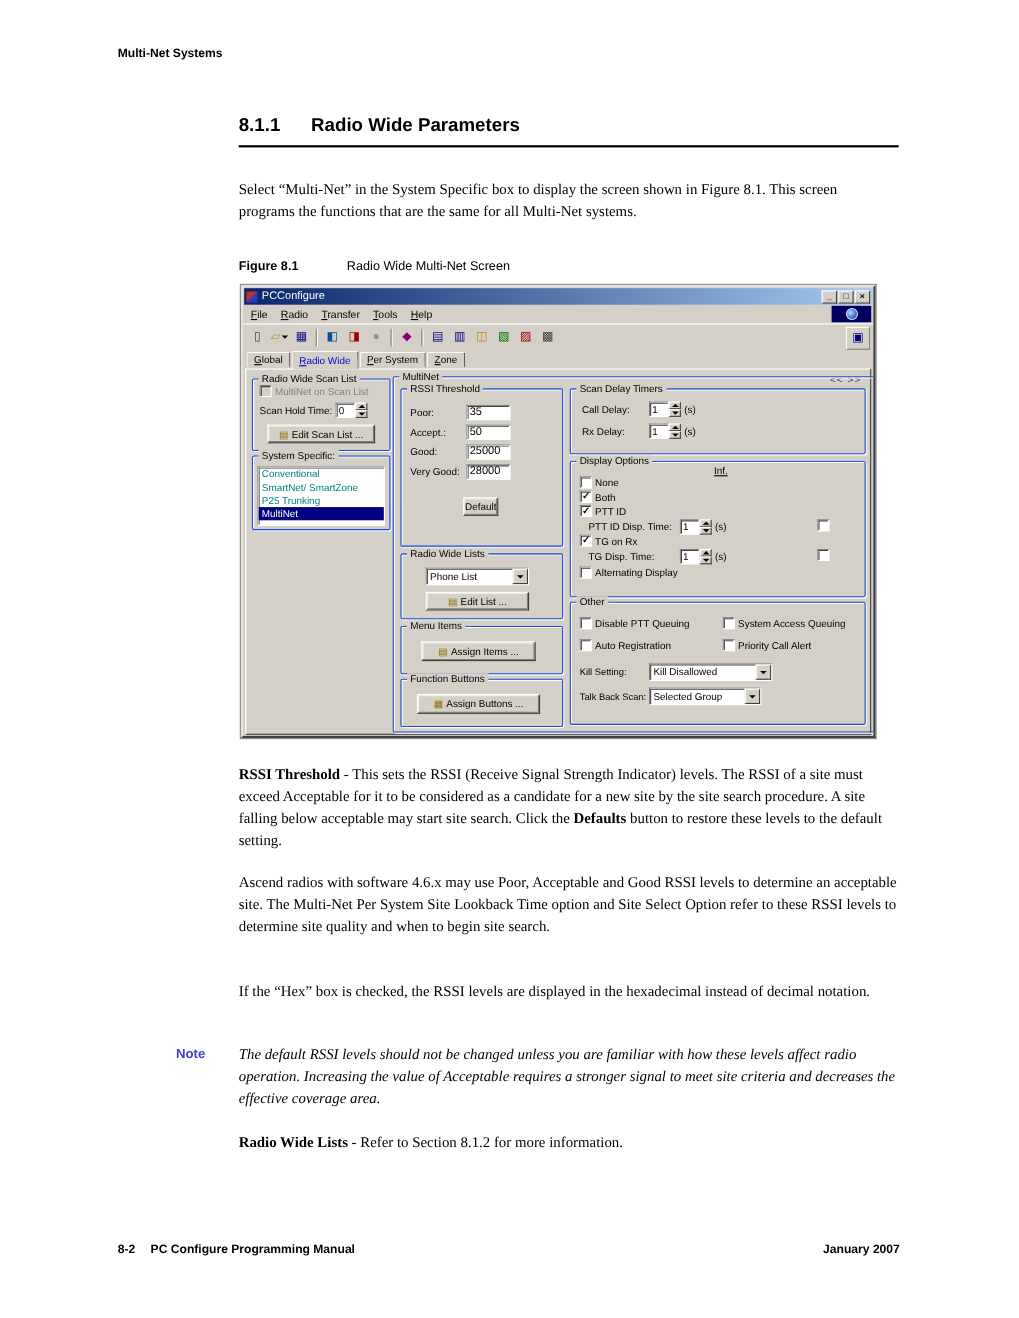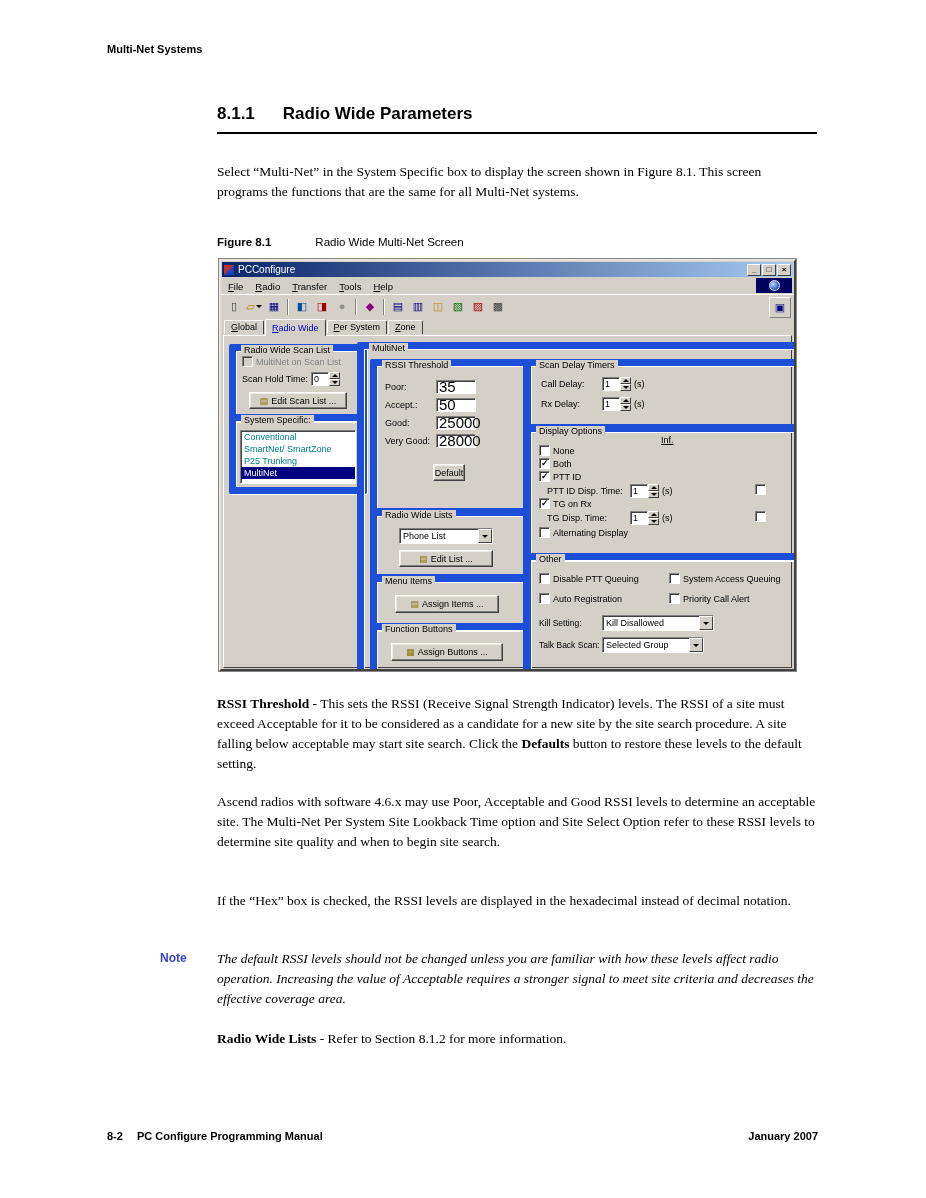--- a/index.html
+++ b/index.html
@@ -41,28 +41,28 @@
   .tsep{width:0;height:16px;border-left:1px solid #808080;border-right:1px solid #fff;margin:0 3px;flex:none}
   .tcaret{width:0;height:0;border-left:3px solid transparent;border-right:3px solid transparent;border-top:3px solid #000;margin-left:1px}
   .toolbar2{position:absolute;right:3px;top:2px;width:20px;height:19px;border:1px solid;border-color:#fff #808080 #808080 #fff;display:flex;align-items:center;justify-content:center}
   .c-dark{color:#404040}.c-gold{color:#b8860b}.c-navy{color:#000080}.c-blue{color:#0050a0}.c-red{color:#a00000}.c-gray{color:#909090}.c-purple{color:#800080}.c-green{color:#007000}
   .tabsrow{height:17px;display:flex;align-items:center;padding-left:3px}
   .tab{height:13px;line-height:13px;padding:0 6px;margin-right:1px;background:#d4d0c8;border:1px solid #404040;border-bottom:none;border-top-color:#fff;border-left-color:#fff;border-radius:2px 2px 0 0;font-size:9px}
   .tab::first-letter{text-decoration:underline}
   .tab.active{height:16px;line-height:16px;color:#0000cc;position:relative;z-index:3;margin-bottom:-1px;background:#d4d0c8}
   .content{position:relative;height:331px;margin:0 2px 2px;border:1px solid;border-color:#fff #404040 #404040 #fff;background:#d4d0c8}
   .navarrows{position:absolute;top:4px;right:8px;font-size:9px;color:#404040;letter-spacing:1px}
-  .group{position:absolute;border:7px solid #1d4ed8;border-radius:2px;box-shadow:1px 1px 0 #fff,inset 1px 1px 0 #fff}
+  .group{position:absolute;border:1px solid #1d4ed8;border-radius:2px;box-shadow:1px 1px 0 #fff,inset 1px 1px 0 #fff}
   .group-label{position:absolute;top:-6px;left:5px;background:#d4d0c8;padding:0 3px;font-size:9px;line-height:10px;white-space:nowrap}
   .row{position:absolute;display:flex;align-items:center;gap:3px;white-space:nowrap;font-size:9px}
   .dim{color:#808080}
   .cb{width:11px;height:11px;box-sizing:border-box;background:#fff;border:1px solid;border-color:#808080 #fff #fff #808080;box-shadow:inset 1px 1px 0 #404040;display:inline-block;position:relative;flex:none}
   .cb.checked::after{content:"✓";position:absolute;left:1px;top:-1px;font:bold 9px "Liberation Sans",sans-serif;color:#000}
   .cb.disabled{background:#d4d0c8}
-  .tb-input{display:inline-block;box-sizing:border-box;height:14px;line-height:12px;background:#fff;border:1px solid;border-color:#808080 #fff #fff #808080;box-shadow:inset 1px 1px 0 #404040;padding:0 2px;font-size:15px}
+  .tb-input{display:inline-block;box-sizing:border-box;height:14px;line-height:12px;background:#fff;border:1px solid;border-color:#808080 #fff #fff #808080;box-shadow:inset 1px 1px 0 #404040;padding:0 2px;font-size:10px}
   .w40{width:40px}
   .lab48{display:inline-block;width:48px}
   .lab58{display:inline-block;width:58px}
   .lab80{display:inline-block;width:80px}
   .lab60{display:inline-block;width:60px;font-size:8.5px}
   .btn{position:absolute;display:flex;align-items:center;justify-content:center;gap:3px;box-sizing:border-box;background:#d4d0c8;border:1px solid;border-color:#fff #404040 #404040 #fff;box-shadow:inset -1px -1px 0 #808080,inset 1px 1px 0 #f0ede6;font:9px "Liberation Sans",sans-serif;padding:0;white-space:nowrap}
   .btn-ico{font-size:9px;color:#8a7400}
   .spin{display:inline-flex;height:14px}
   .spin-val{box-sizing:border-box;width:18px;height:14px;line-height:12px;background:#fff;border:1px solid;border-color:#808080 #fff #fff #808080;box-shadow:inset 1px 1px 0 #404040;padding:0 2px;font-size:9px}
   .spin-btns{display:flex;flex-direction:column;width:11px;height:14px}

